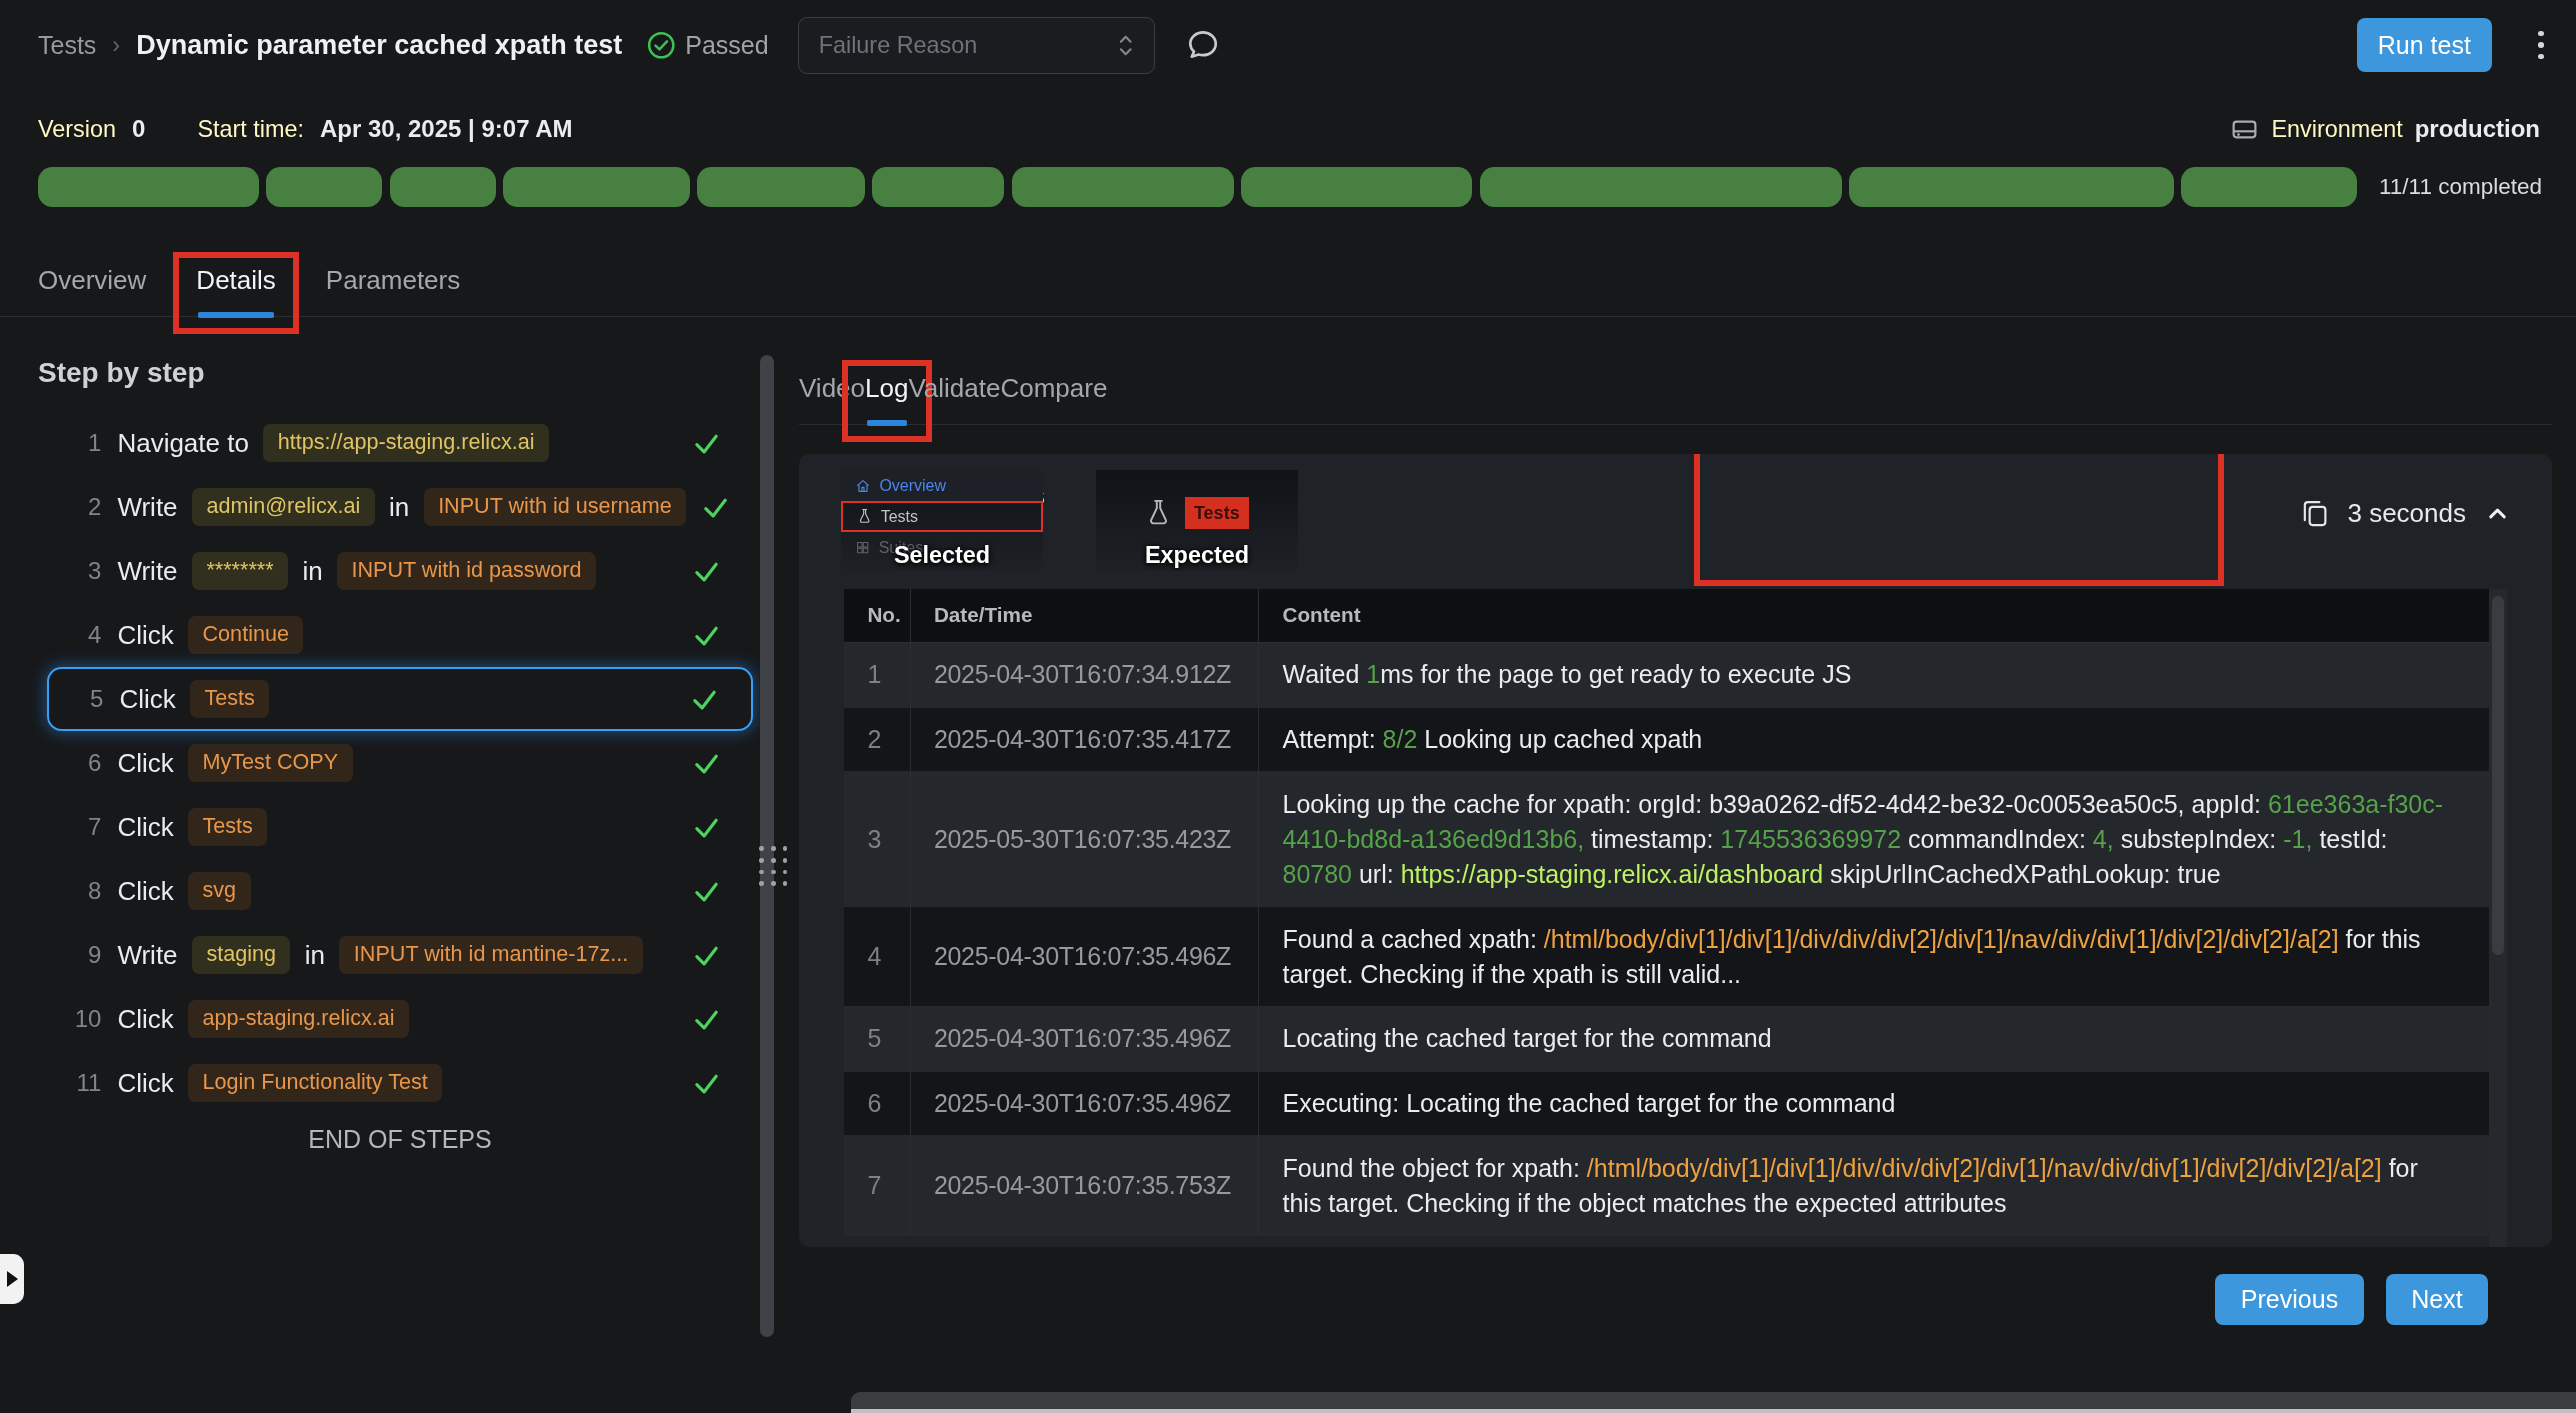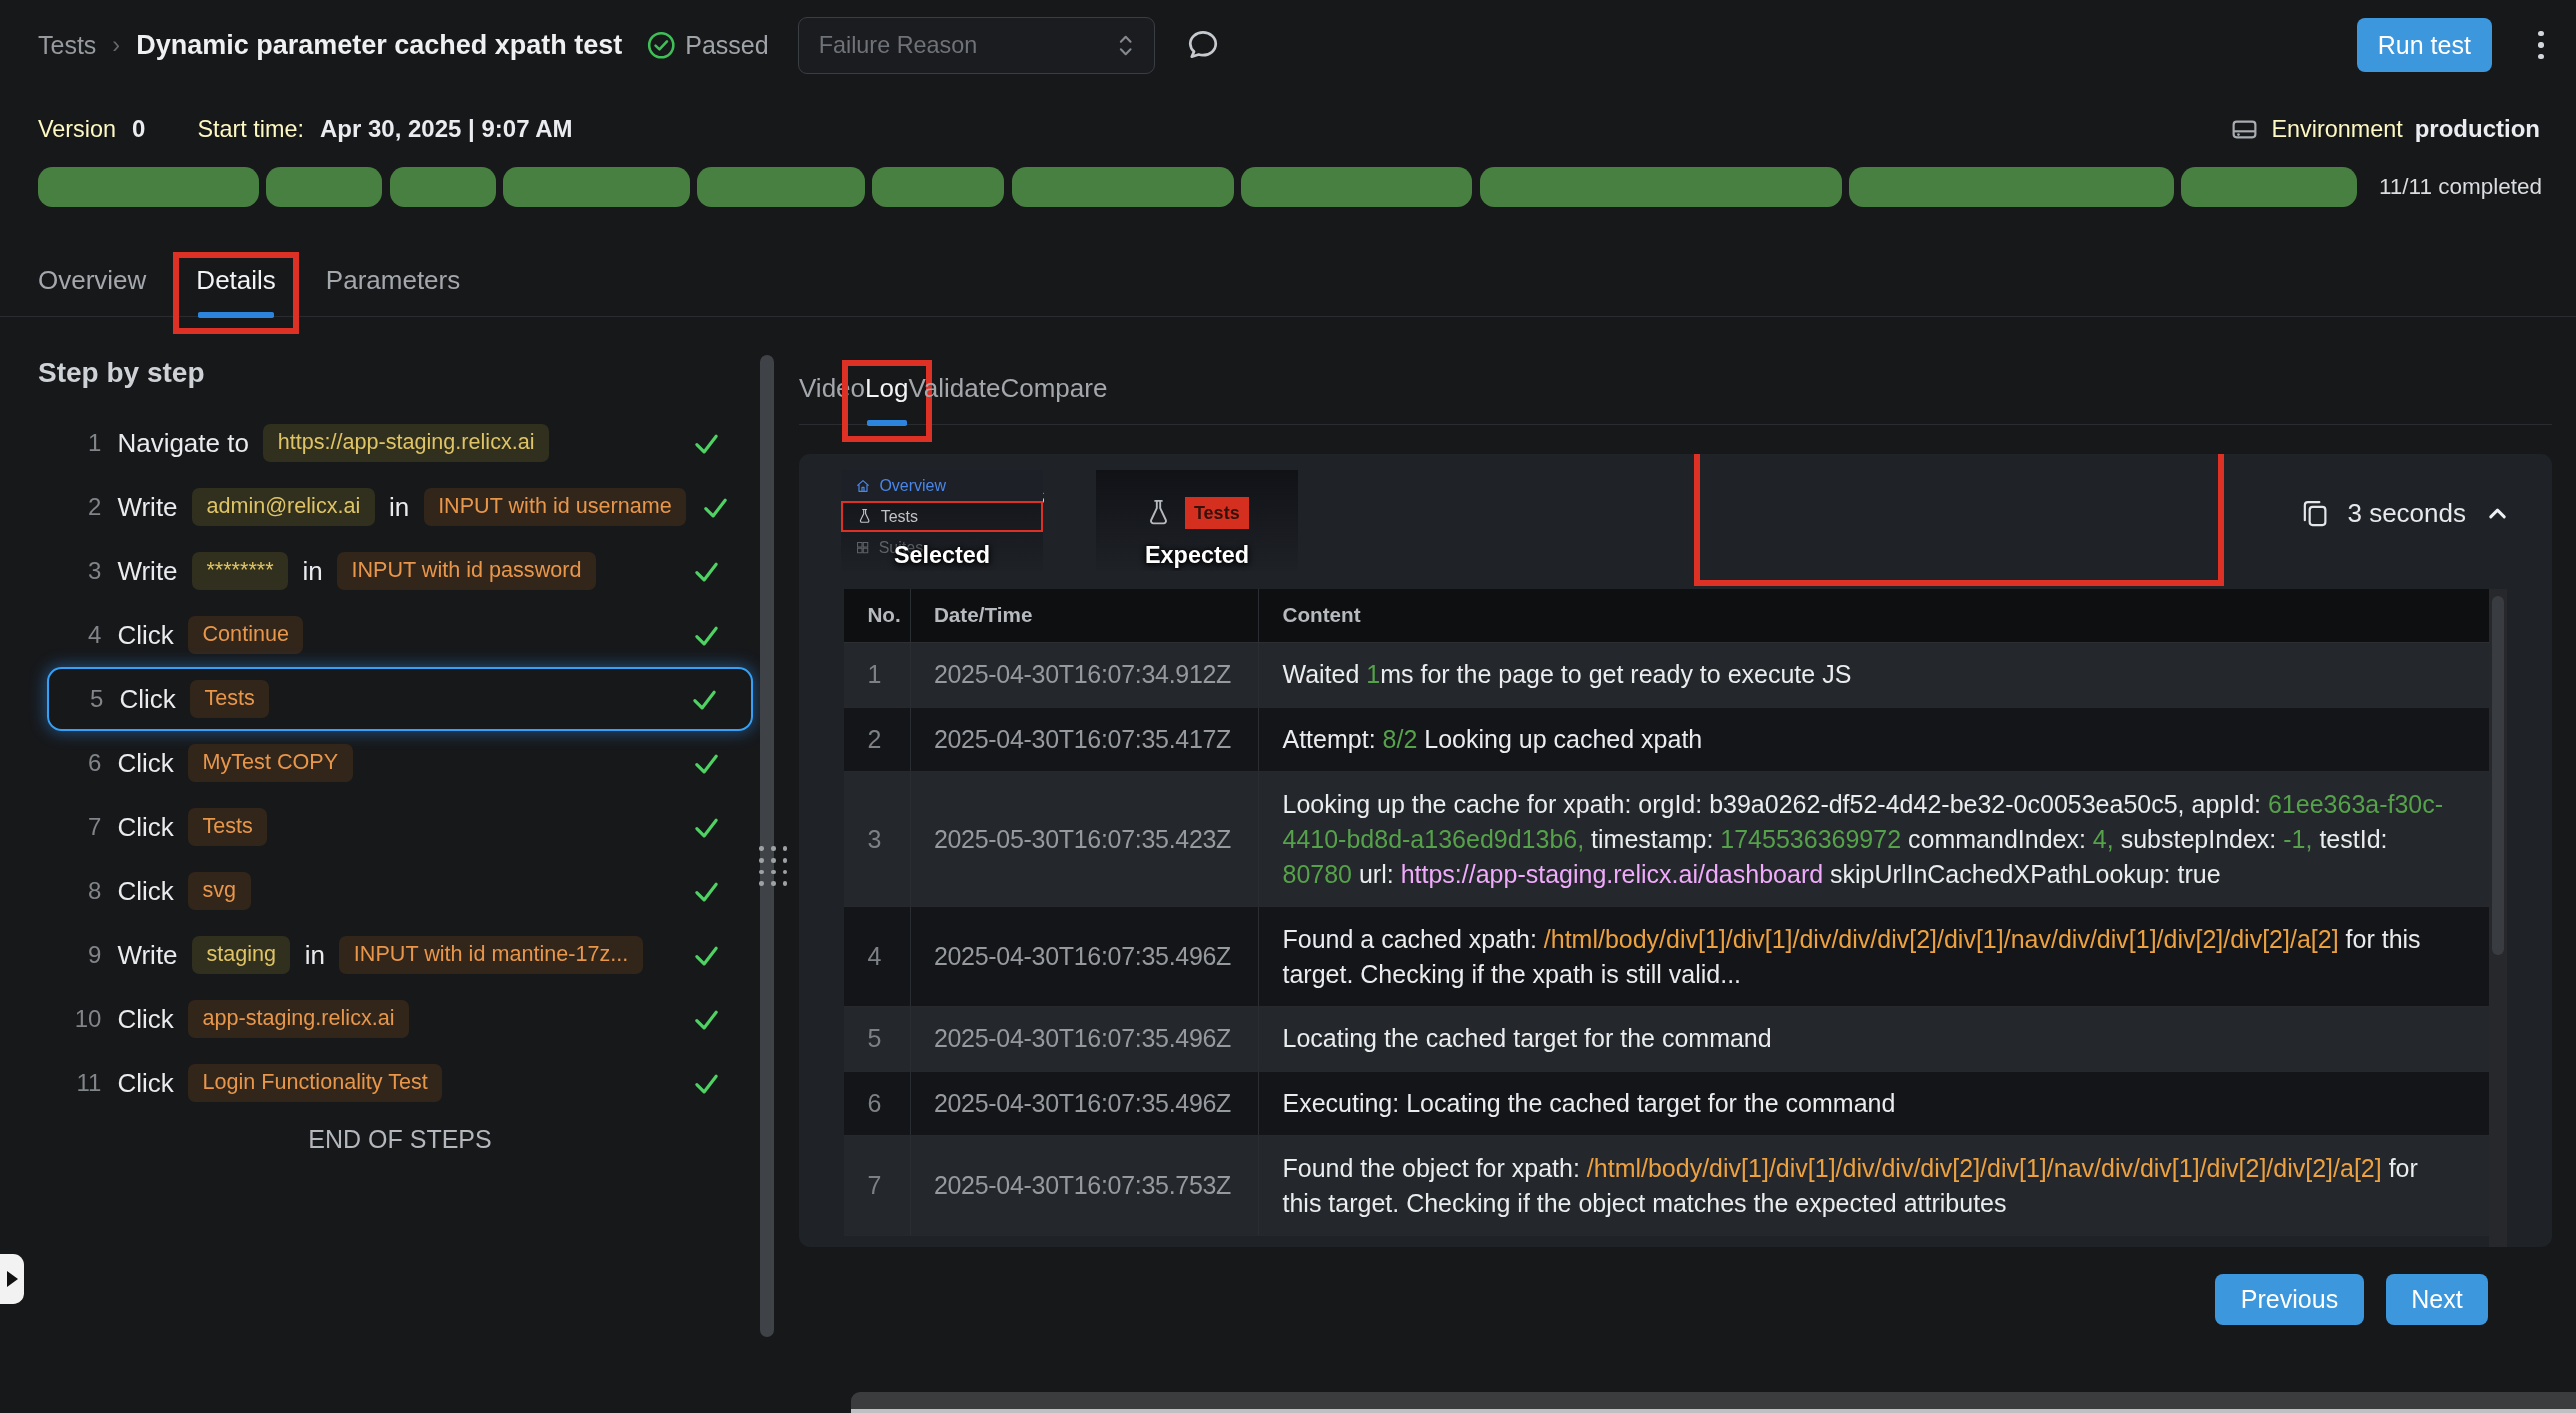--- a/index.html
+++ b/index.html
@@ -80,21 +80,21 @@
   .log-table th { background:#0e0f11; color:#b6b9be; font-size:20.7px; font-weight:700; text-align:left; padding:14.4px 0 14.4px 23.4px; border-bottom:0.9px solid #2c2e32; }
   .log-table td { padding:14.4px 27px 14.4px 23.4px; vertical-align:middle; border-bottom:0.9px solid #26282c; font-size:25px; line-height:1.4; }
   .log-table td, .log-table th { border-right:0.9px solid #2a2d31; }
   .log-table td:last-child, .log-table th:last-child { border-right:none; }
   .log-table tr.odd td { background:#24272b; }
   .log-table tr.even td { background:#131518; }
   .td-no { color:#7d8085; font-size:21.6px; width:65px; }
   .td-time { color:#96999e; font-size:20.7px; letter-spacing:-0.3px; width:278px; white-space:nowrap; }
   .td-content { color:#eaecee; }
   .sg-w { color:#eaecee; } .sg-g { color:#55a24a; } .sg-o { color:#eda13f; }
-  .sg-l { color:#f0abfc; cursor:pointer;text-align:right; }
+  .sg-l { color:#bef264; cursor:pointer;text-align:right; }
   .t-scroll { position:absolute; right:45px; top:135px; width:18px; bottom:0; background:#26282b; }
   .t-thumb { position:absolute; left:2.7px; top:7.2px; width:12.6px; height:359px; background:#393d41; border-radius:6.3px; }
   
   .foot-btn { position:absolute; top:1274px; height:51px; background:#3d97dd; border:none; border-radius:8px; color:#fff; font-size:25px; font-family:inherit; cursor:pointer; }
   .btn-prev { left:2215px; width:149px; }
   .btn-next { left:2386px; width:102px; }
   
   .edge-tab { position:absolute; left:0; top:1254px; width:24px; height:50px; background:#f2f2f2; border-radius:0 10.8px 10.8px 0; display:flex; align-items:center; justify-content:center; cursor:pointer; }
   .edge-tab i { width:0; height:0; border-style:solid; border-width:8px 0 8px 11.7px; border-color:transparent transparent transparent #111; }
   .bottom-bar { position:absolute; left:851px; right:0; top:1392px; height:17px; background:#3b3c3e; border-radius:9px 0 0 0; }

